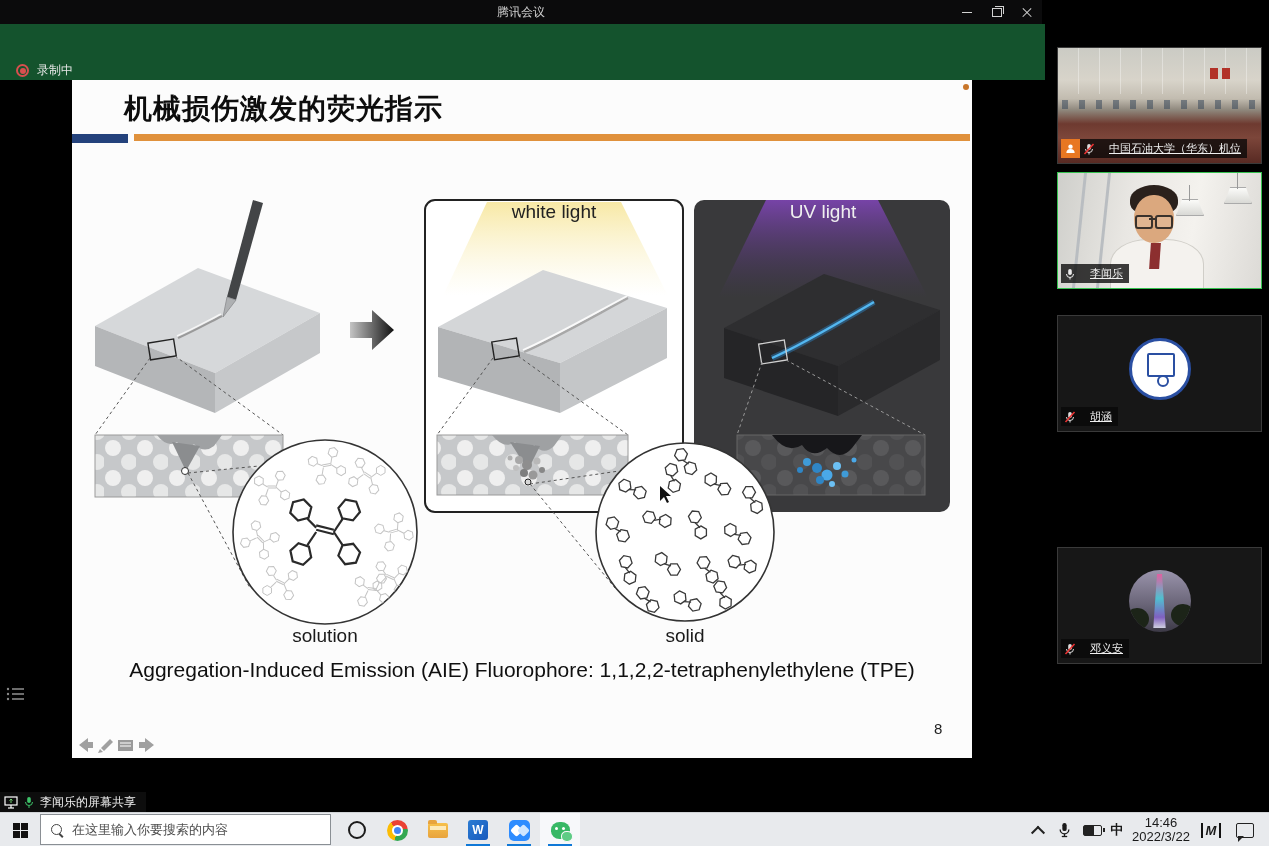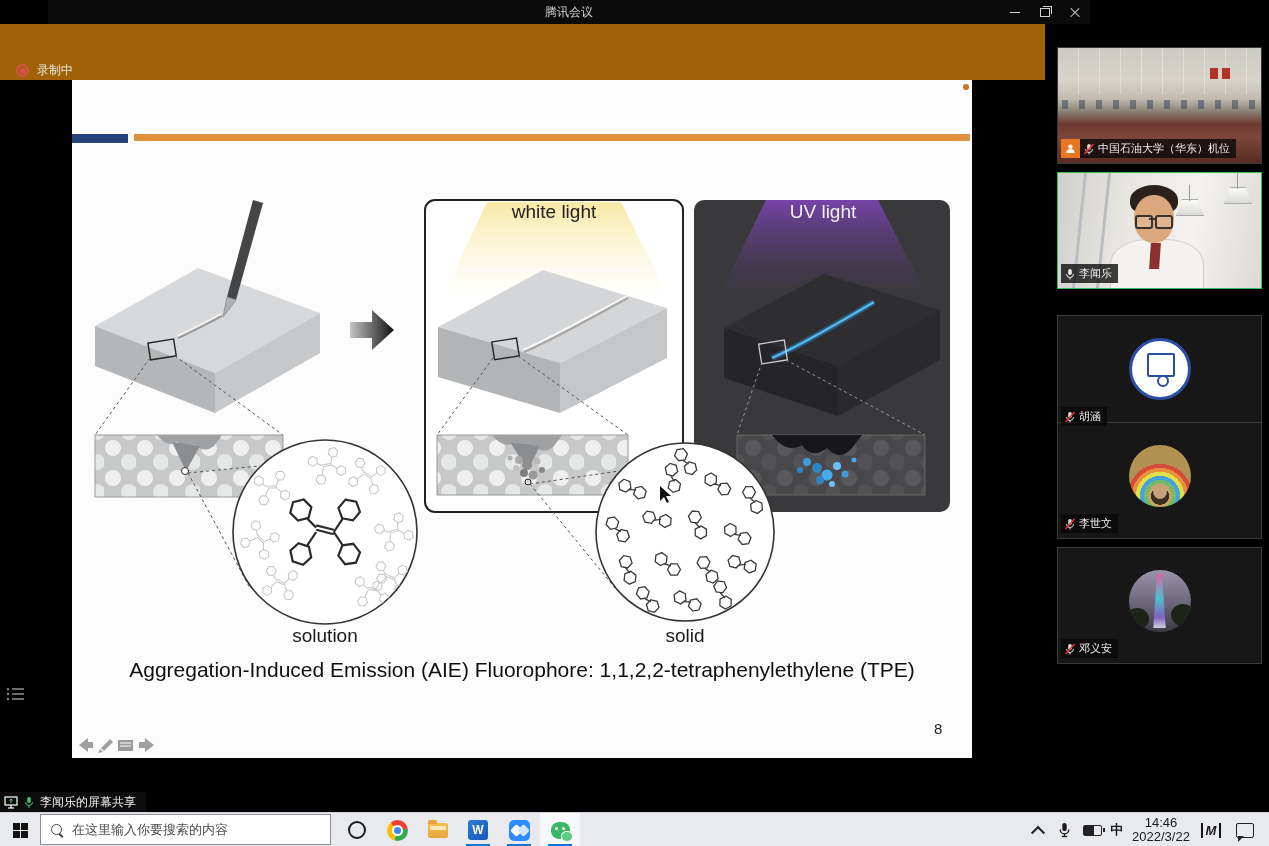--- a/index.html
+++ b/index.html
@@ -1,37 +1,37 @@
 <!DOCTYPE html>
 <html><head>
 <meta charset="utf-8">
 <style>
   html,body{margin:0;padding:0;background:#000;}
   .screen{position:relative;width:1269px;height:846px;background:#000;overflow:hidden;
           font-family:"Liberation Sans",sans-serif;-webkit-font-smoothing:antialiased;}
   
-  .titlebar{position:absolute;left:0;top:0;width:1042px;height:24px;background:#0b0b0c;margin-left:48px;}
+  .titlebar{position:absolute;left:0;top:0;width:1042px;height:24px;background:#0b0b0c;}
   .wtitle{position:absolute;left:0;top:0;width:100%;height:24px;line-height:24px;text-align:center;
           color:#cfcfcf;font-size:12px;}
   .speakbox{position:absolute;left:845px;top:0;width:200px;height:24px;background:#3b3b3e;
             display:flex;align-items:center;gap:6px;padding:0 6px;box-sizing:border-box;}
   .speaktext{color:#d8d8d8;font-size:12px;white-space:nowrap;}
   .dia{width:9px;height:9px;transform:rotate(45deg);background:#7f7f82;border-radius:1px;}
   .dia2{margin-left:-7px;background:#98989b;}
   .vdiv{width:1px;height:12px;background:#5c5c5f;margin:0 2px;}
   .wctl{position:absolute;top:0;right:0;height:24px;display:flex;}
   .wbtn{width:30px;height:24px;display:flex;align-items:center;justify-content:center;}
   .ic-min{width:10px;height:1px;background:#d2d2d2;}
   .ic-max{width:8px;height:7px;border:1px solid #d2d2d2;position:relative;}
   .ic-max:before{content:"";position:absolute;left:2px;top:-3px;width:8px;height:7px;border:1px solid #d2d2d2;border-bottom:none;border-left:none;}
   .ic-x{position:relative;width:10px;height:10px;}
   .ic-x:before,.ic-x:after{content:"";position:absolute;left:-1px;top:4.5px;width:12px;height:1.2px;background:#d2d2d2;}
   .ic-x:before{transform:rotate(45deg);}  .ic-x:after{transform:rotate(-45deg);}
   
-  .meetbar{position:absolute;left:0;top:24px;width:1045px;height:56px;background:#a16207;}
+  .meetbar{position:absolute;left:0;top:24px;width:1045px;height:56px;background:#14532d;}
   .recwrap{position:absolute;left:16px;top:38px;display:flex;align-items:center;gap:8px;}
   .recicon{width:13px;height:13px;border:2px solid #d94f4f;border-radius:50%;box-sizing:border-box;position:relative;}
   .recicon:before{content:"";position:absolute;left:1.5px;top:1.5px;width:6px;height:6px;border-radius:50%;background:#d94f4f;}
   .rectext{color:#e8e8e8;font-size:12px;}
   
   .sharearea{position:absolute;left:0;top:80px;width:1045px;height:678px;background:#000;}
   .slide{position:absolute;left:72px;top:0;width:900px;height:678px;background:#fcfcfc;}
   .stitle{position:absolute;left:52px;top:10px;font-size:28px;font-weight:bold;color:#0d0d0d;letter-spacing:1px;}
   .rule-blue{position:absolute;left:0;top:54px;width:56px;height:9px;background:#24427c;}
   .rule-orange{position:absolute;left:62px;top:54px;width:836px;height:7px;background:#e0913c;}
@@ -41,21 +41,21 @@
   .listicon{position:absolute;left:6px;top:606px;}
   .odot{position:absolute;left:961px;top:3px;width:6px;height:6px;border-radius:50%;background:#c8762a;}
   .graystrip{position:absolute;left:0;top:758px;width:1045px;height:54px;background:#2a2d2f;}
   .sharebanner{position:absolute;left:0;top:792px;height:20px;background:#0d0d0d;display:flex;align-items:center;gap:5px;padding:0 10px 0 4px;color:#f0f0f0;font-size:12px;}
   
   .sidebar{position:absolute;left:1045px;top:24px;width:224px;height:788px;background:#000;}
   .tile{position:absolute;left:12px;width:205px;height:117px;background:#1b1b1b;border:1px solid #3a3a3a;box-sizing:border-box;overflow:hidden;}
   .tile.speaking{border:1px solid #35c14f;padding-left:34px;}
   .tvid{position:absolute;left:0;top:0;right:0;bottom:0;overflow:hidden;}
   .plabel{position:absolute;left:3px;bottom:5px;display:flex;align-items:stretch;font-size:11px;color:#f0f0f0;z-index:3;}
-  .pl-dark{display:flex;align-items:center;gap:3px;background:rgba(8,8,8,.78);padding:2px 6px 2px 3px;}
+  .pl-dark{display:flex;align-items:center;gap:14px;background:rgba(8,8,8,.78);padding:2px 6px 2px 3px;text-decoration:underline;}
   .badge{width:19px;background:#e87722;display:flex;align-items:center;justify-content:center;}
   
   .t1{background:linear-gradient(180deg,#cbcbc4 0%,#d8d4ca 28%,#c2bcb0 44%,#8e877c 54%,#6e3a30 66%,#7c463a 78%,#582a23 100%);}
   .t1:before{content:"";position:absolute;left:0;top:0;right:0;height:40%;
      background:repeating-linear-gradient(90deg,transparent 0 20px,rgba(255,255,255,.35) 20px 21px);}
   .t1 .ppl{position:absolute;left:4px;top:52px;right:4px;height:9px;opacity:.55;
      background:repeating-linear-gradient(90deg,#39495b 0 6px,transparent 6px 17px);}
   .t1 .bn1,.t1 .bn2{position:absolute;top:20px;width:8px;height:11px;background:#b23228;}
   .t1 .bn1{left:152px;} .t1 .bn2{left:164px;}
   
@@ -162,20 +162,21 @@
     <svg class="listicon" width="20" height="16" viewBox="0 0 20 16">
       <circle cx="2" cy="3" r="1.2" fill="#888"></circle>
         <line x1="6" y1="3" x2="18" y2="3" stroke="#888" stroke-width="1.6"></line>
       <circle cx="2" cy="8" r="1.2" fill="#888"></circle>
         <line x1="6" y1="8" x2="18" y2="8" stroke="#888" stroke-width="1.6"></line>
       <circle cx="2" cy="13" r="1.2" fill="#888"></circle>
         <line x1="6" y1="13" x2="18" y2="13" stroke="#888" stroke-width="1.6"></line>
     </svg>
 
     <div class="slide">
+      <div class="stitle">机械损伤激发的荧光指示</div>
       <div class="rule-blue"></div>
       <div class="rule-orange"></div>
 
       <svg style="position:absolute;left:0;top:90px;" width="900" height="480" viewBox="0 0 900 480">
         <defs>
           <linearGradient id="gArr" x1="0" y1="0" x2="1" y2="0">
             <stop offset="0" stop-color="#c4c4c4"></stop>
               <stop offset="1" stop-color="#111"></stop>
           </linearGradient>
           <linearGradient id="gCone" x1="0" y1="0" x2="0" y2="1">
@@ -462,38 +463,20 @@
             <rect x="4.2" y="1" width="3.6" height="6" rx="1.8" fill="#ddd"></rect>
             <path d="M2.5 6a3.5 3.5 0 0 0 7 0" fill="none" stroke="#ddd"></path>
             <line x1="6" y1="9.5" x2="6" y2="11.5" stroke="#ddd"></line>
             <line x1="1.5" y1="11" x2="10.5" y2="1" stroke="#e33" stroke-width="1.5"></line>
           </svg>
           <span>胡涵</span>
         </span>
       </div>
     </div>
 
-    <div class="tile" style="top:398px">
-      <div class="tvid tdark">
-        <div class="avatar av-rain">
-            <div class="face"></div>
-          </div>
-      </div>
-      <div class="plabel">
-        <span class="pl-dark">
-          <svg width="12" height="12" viewBox="0 0 12 12">
-            <rect x="4.2" y="1" width="3.6" height="6" rx="1.8" fill="#ddd"></rect>
-            <path d="M2.5 6a3.5 3.5 0 0 0 7 0" fill="none" stroke="#ddd"></path>
-            <line x1="6" y1="9.5" x2="6" y2="11.5" stroke="#ddd"></line>
-            <line x1="1.5" y1="11" x2="10.5" y2="1" stroke="#e33" stroke-width="1.5"></line>
-          </svg>
-          <span>李世文</span>
-        </span>
-      </div>
-    </div>
 
     <div class="tile" style="top:523px">
       <div class="tvid tdark">
         <div class="avatar av-tower">
             <div class="tw"></div>
             <div class="tr1"></div>
             <div class="tr2"></div>
           </div>
       </div>
       <div class="plabel">

